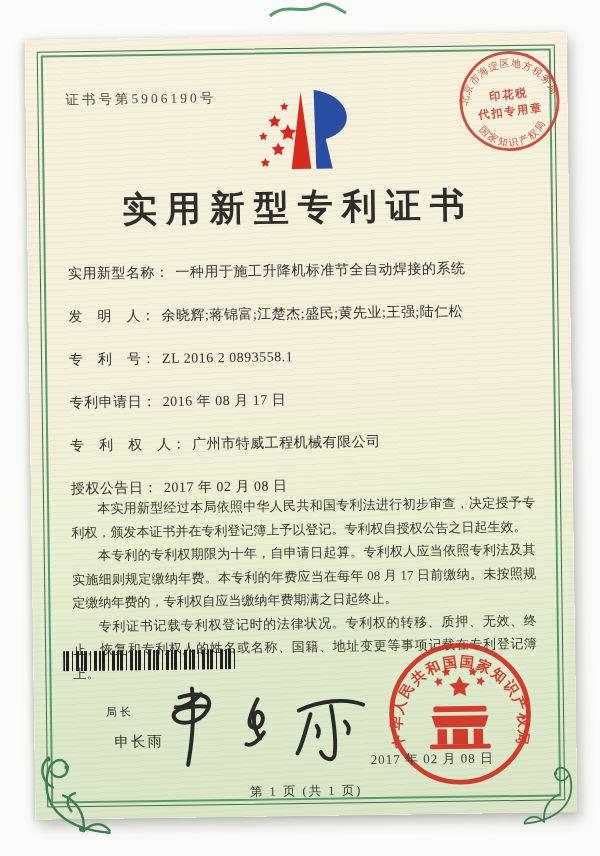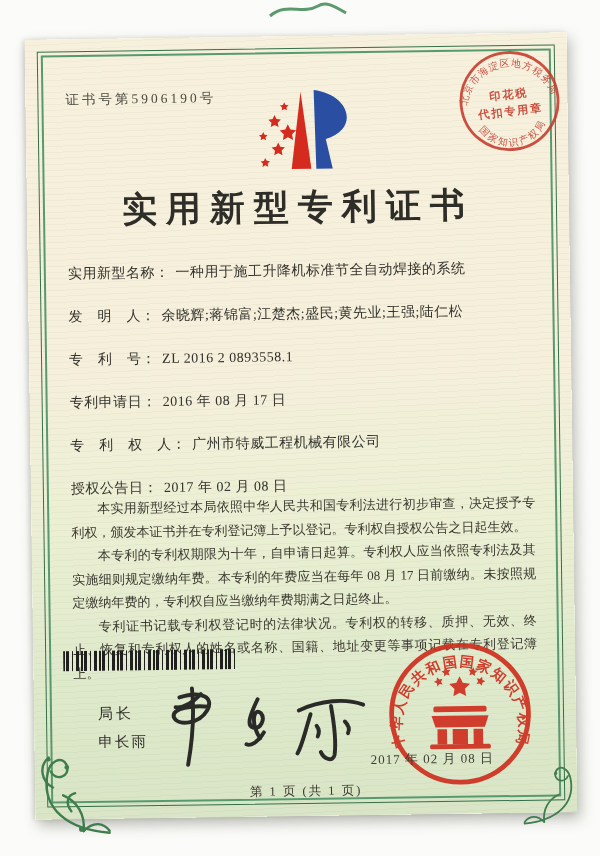--- a/index.html
+++ b/index.html
@@ -28,22 +28,22 @@
   .logo{position:absolute;left:216px;top:46px;width:115px;height:100px;}
   .tax-stamp{position:absolute;left:428px;top:12px;width:112px;height:112px;
     transform:rotate(-6deg);opacity:.88;}
   .row{position:absolute;left:40px;right:36px;font-size:14px;color:#33322c;letter-spacing:.5px;}
   .row .label{display:inline-block;}
   .row .value{margin-left:6px;}
   .paras{position:absolute;left:40px;right:38px;top:458px;color:#3a392f;}
   .paras p{margin:0;font-size:13px;line-height:23.5px;text-indent:2em;text-align:justify;}
   .barcode{position:absolute;left:30px;top:612px;width:172px;height:20px;
     background:repeating-linear-gradient(90deg,#1f1f1d 0 2px,transparent 2px 3px,#1f1f1d 3px 6px,transparent 6px 9px,#1f1f1d 9px 10px,transparent 10px 13px,#1f1f1d 13px 16px,transparent 16px 18px);}
-  .sig-title{position:absolute;left:64px;top:666px;font-size:15px;letter-spacing:3px;color:#2f2e29;font-family:"Liberation Sans","DejaVu Sans",sans-serif;}
-  .sig-name{position:absolute;left:64px;top:694px;font-size:14.5px;letter-spacing:2px;color:#2f2e29;font-family:"Liberation Sans","DejaVu Sans",sans-serif;}
+  .sig-title{position:absolute;left:72px;top:666px;font-size:11px;letter-spacing:3px;color:#2f2e29;font-family:"Liberation Sans","DejaVu Sans",sans-serif;}
+  .sig-name{position:absolute;left:80px;top:694px;font-size:14.5px;letter-spacing:2px;color:#2f2e29;font-family:"Liberation Sans","DejaVu Sans",sans-serif;}
   .signature{position:absolute;left:128px;top:645px;width:215px;height:88px;}
   .office-seal{position:absolute;left:350px;top:604px;width:152px;height:152px;opacity:.92;}
   .seal-date{position:absolute;left:336px;top:716px;font-size:13px;letter-spacing:1px;color:#3e3d33;z-index:2;}
   .footer{position:absolute;left:0;right:0;top:747px;text-align:center;font-size:12.5px;letter-spacing:2px;color:#3a392f;}
   .corner{position:absolute;z-index:1;}
   .corner-bl{left:-4px;top:698px;width:82px;height:100px;}
   .corner-br{right:-6px;top:712px;width:62px;height:88px;transform:scaleX(-1);}
   .top-squiggle{position:absolute;left:268px;top:0px;width:80px;height:18px;}
   .seal-ring-text{font-size:15px;letter-spacing:2px;fill:#cf2f1f;font-weight:bold;}
   .tax-ring-top{font-size:10.5px;letter-spacing:1px;fill:#c53a2b;}

